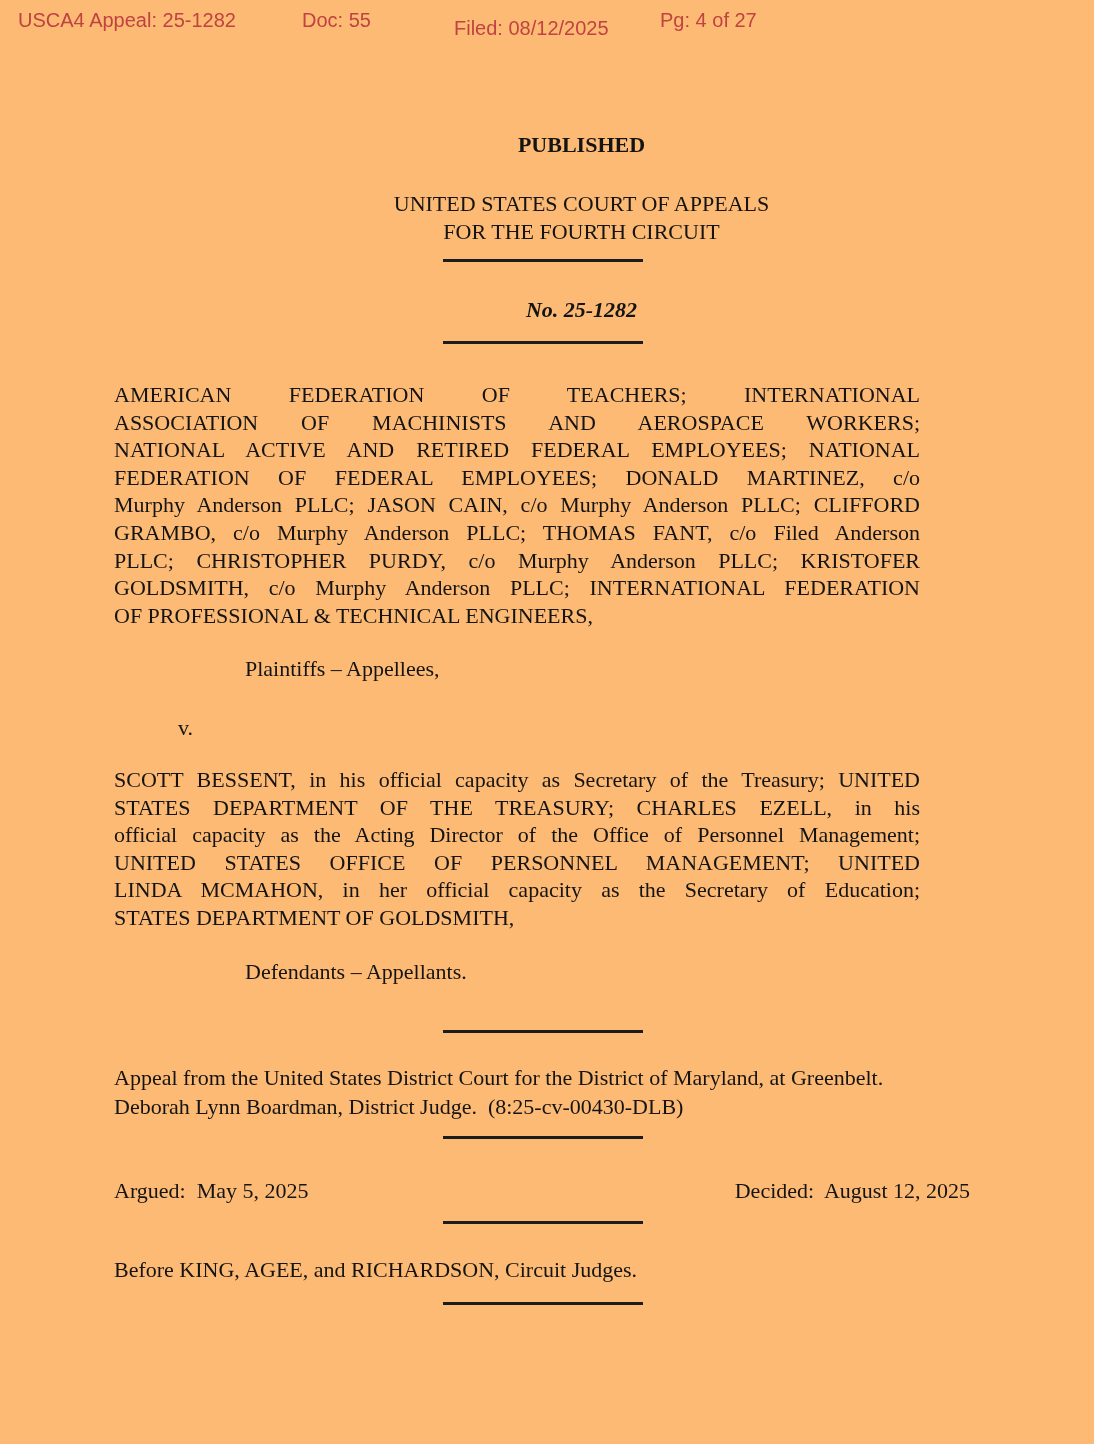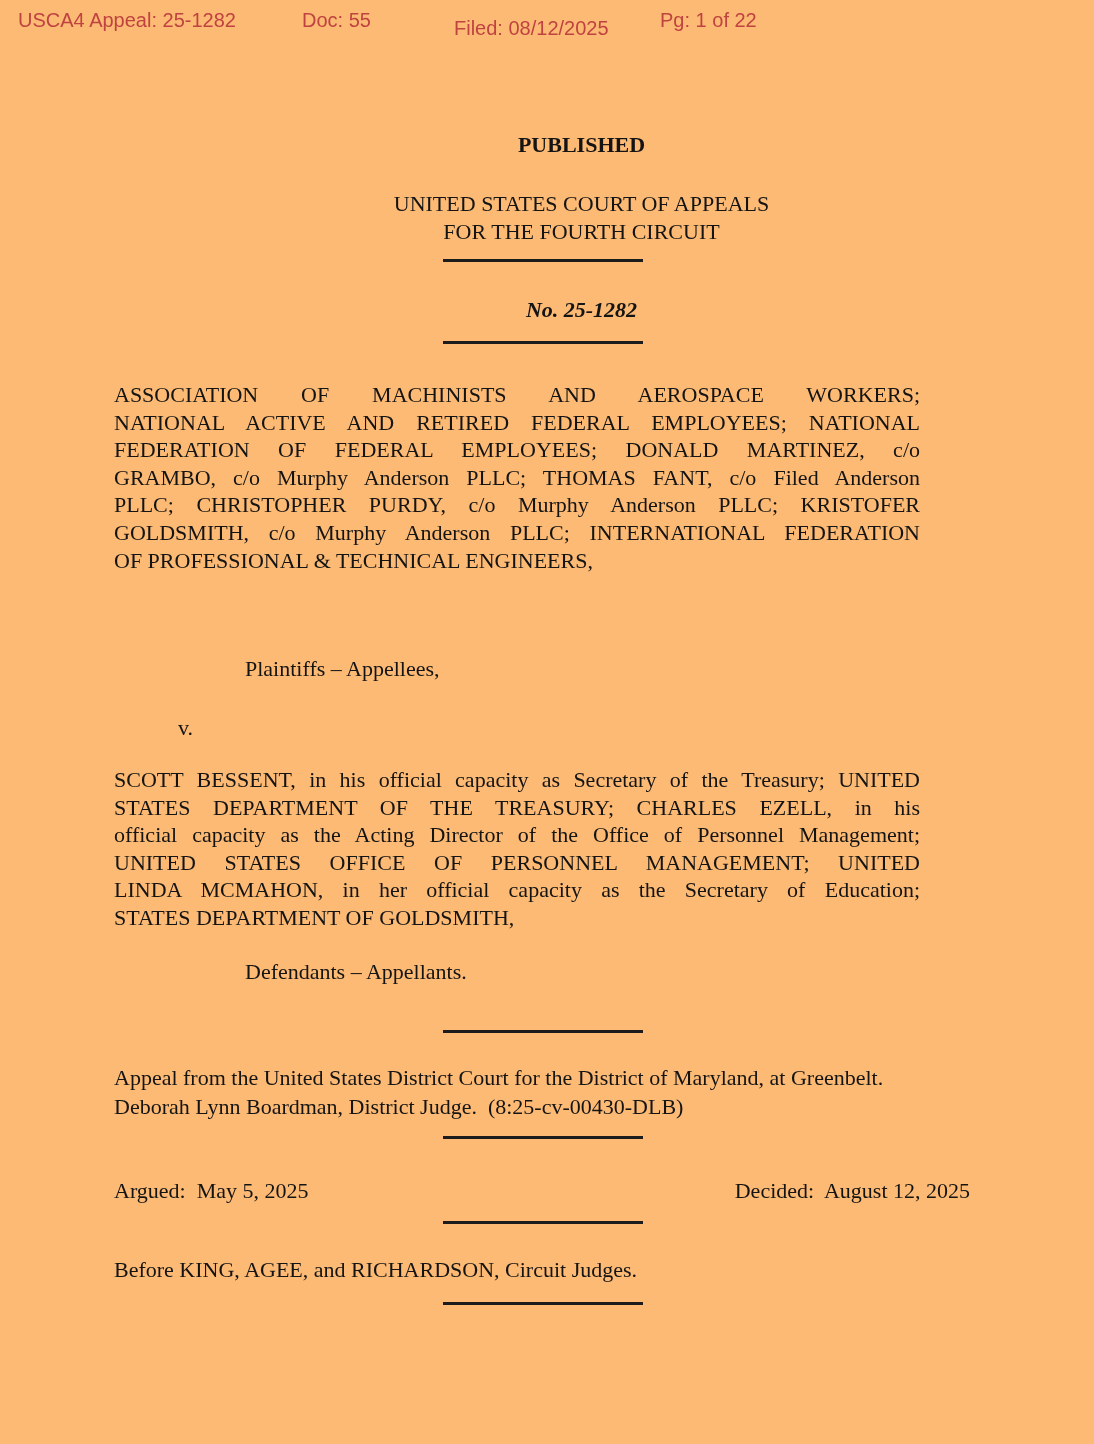--- a/index.html
+++ b/index.html
@@ -82,40 +82,42 @@
 </style>
 </head>
 <body>
 
 <div class="page">
 
   <div class="stamp">
     <span class="s1" style="color: rgb(191, 67, 64);">USCA4 Appeal: 25-1282</span>
     <span class="s2" style="color: rgb(191, 67, 64);">Doc: 55</span>
     <span class="s3" style="color: rgb(191, 67, 64);">Filed: 08/12/2025</span>
-    <span class="s4" style="color: rgb(191, 67, 64);">Pg: 1 of 22</span>
+    <span class="s4" style="color: rgb(191, 67, 64);">Pg: 4 of 27</span>
   </div>
 
   <div class="centered published">PUBLISHED</div>
 
   <div class="centered court">
     <div>UNITED STATES COURT OF APPEALS</div>
     <div>FOR THE FOURTH CIRCUIT</div>
   </div>
 
   <div class="rule r1"></div>
 
   <div class="centered caseno">No. 25-1282</div>
 
   <div class="rule r2"></div>
 
   <div class="cap-block plaintiffs">
+      <div class="cap-line">AMERICAN FEDERATION OF TEACHERS; INTERNATIONAL</div>
       <div class="cap-line">ASSOCIATION OF MACHINISTS AND AEROSPACE WORKERS;</div>
       <div class="cap-line">NATIONAL ACTIVE AND RETIRED FEDERAL EMPLOYEES; NATIONAL</div>
       <div class="cap-line">FEDERATION OF FEDERAL EMPLOYEES; DONALD MARTINEZ, c/o</div>
+      <div class="cap-line">Murphy Anderson PLLC; JASON CAIN, c/o Murphy Anderson PLLC; CLIFFORD</div>
       <div class="cap-line">GRAMBO, c/o Murphy Anderson PLLC; THOMAS FANT, c/o Filed Anderson</div>
       <div class="cap-line">PLLC; CHRISTOPHER PURDY, c/o Murphy Anderson PLLC; KRISTOFER</div>
       <div class="cap-line">GOLDSMITH, c/o Murphy Anderson PLLC; INTERNATIONAL FEDERATION</div>
       <div class="cap-line">OF PROFESSIONAL &amp; TECHNICAL ENGINEERS,</div>
     </div>
 
   <div class="role p-role">Plaintiffs – Appellees,</div>
 
   <div class="versus">v.</div>
 

